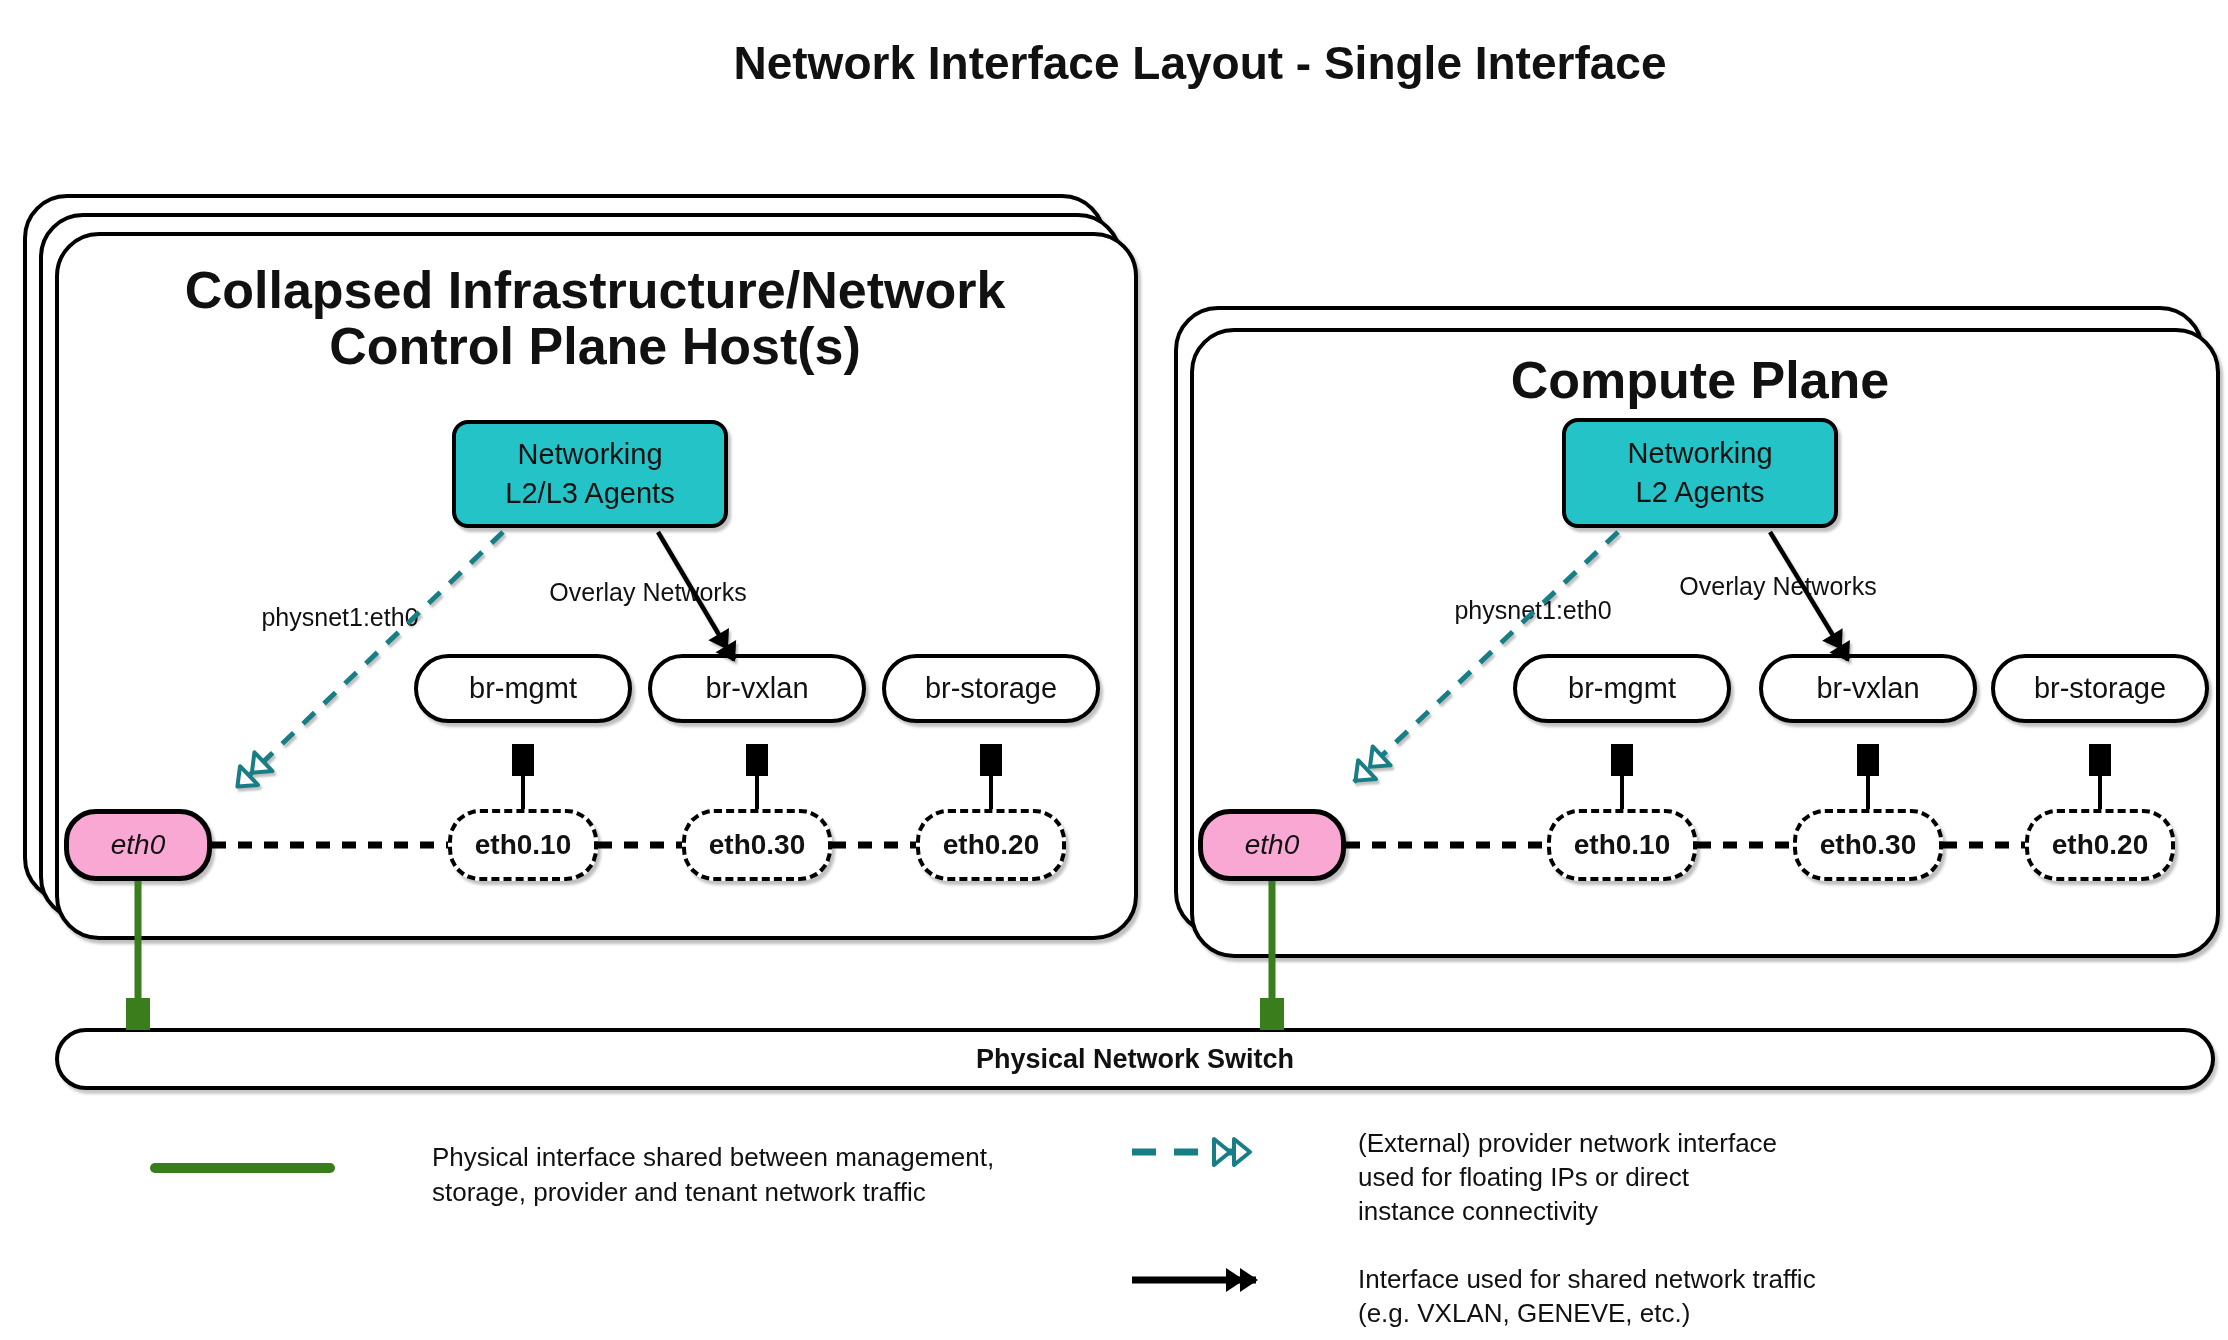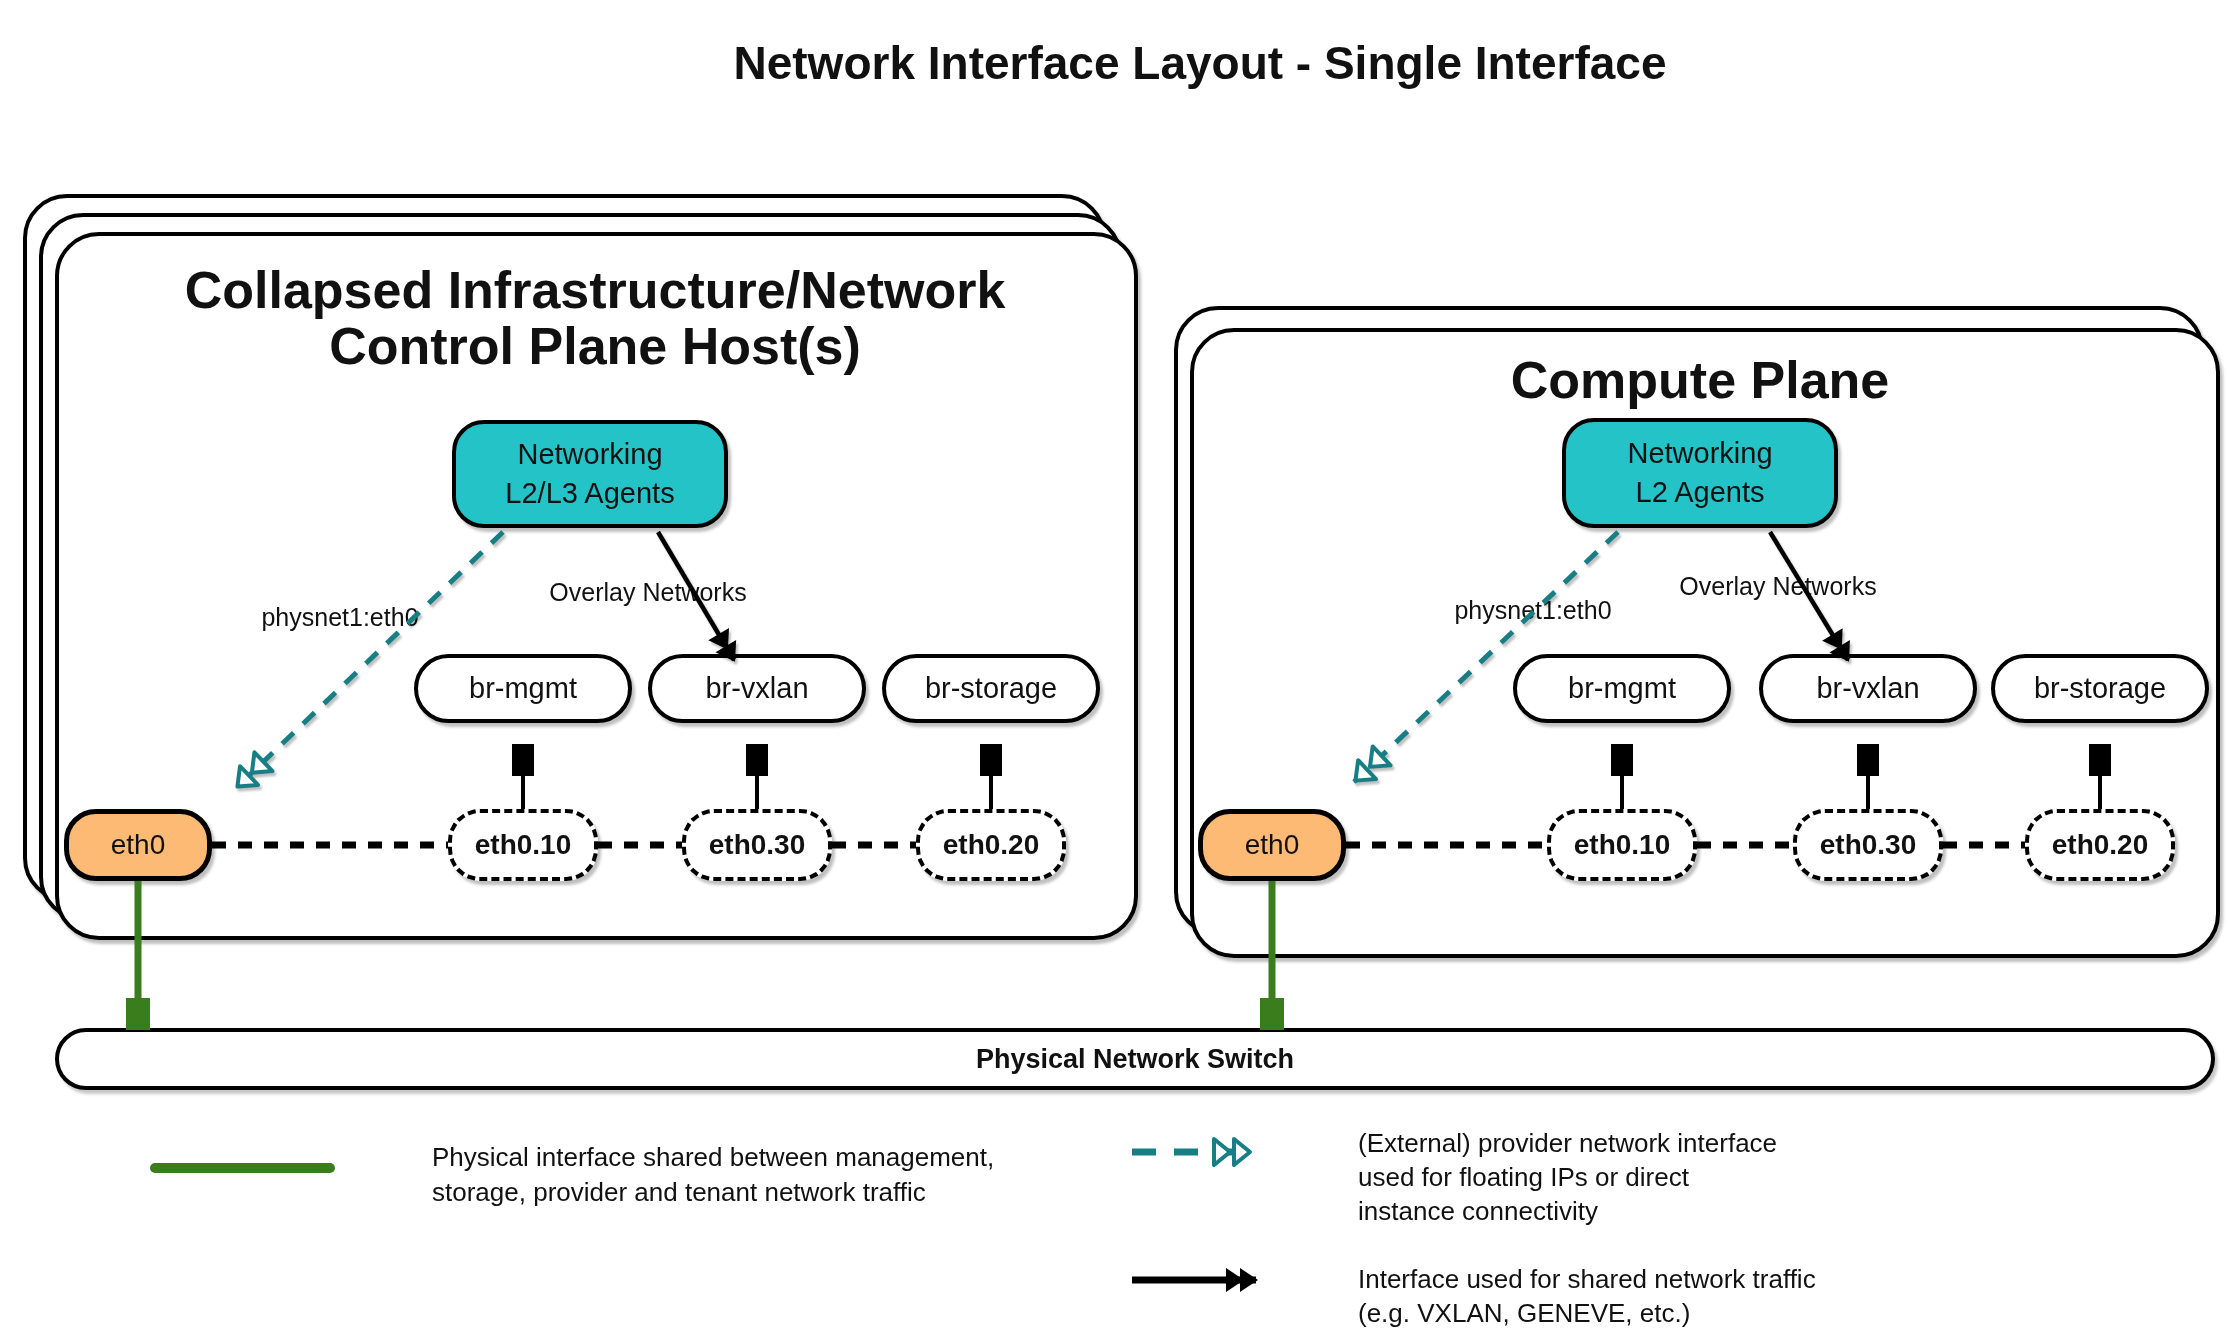--- a/index.html
+++ b/index.html
@@ -11,24 +11,24 @@
   .hostcard{
     position:absolute;background:#fff;border:4px solid #000;border-radius:44px;
     box-shadow:3px 4px 3px rgba(0,0,0,0.25);
   }
   
   .node{
     position:absolute;display:flex;align-items:center;justify-content:center;
     text-align:center;background:#fff;border:4px solid #000;
     box-shadow:3px 4px 3px rgba(0,0,0,0.25);box-sizing:border-box;
   }
-  .agent{background:#24c3c7;border-radius:32px;font-size:29px;line-height:39px;}
+  .agent{background:#24c3c7;border-radius:16px;font-size:29px;line-height:39px;}
   .bridge{border-radius:35px;font-size:29px;height:69px;top:654px;}
   .ethbox{border-radius:32px;font-size:28px;height:72px;top:809px;}
-  .ethphys{background:#fdba74;border-width:5px;}
+  .ethphys{background:#f9a8d4;border-width:5px;font-style:italic;}
   .ethsub{border-style:dashed;border-width:4px;font-weight:bold;}
   .htitle{position:absolute;text-align:center;font-weight:bold;font-size:52px;line-height:56px;}
   .maintitle{position:absolute;left:200px;top:36px;width:2000px;text-align:center;
     font-weight:bold;font-size:46px;}
   .lbl{position:absolute;transform:translate(-50%,-50%);font-size:25px;white-space:nowrap;}
   .switchbar{
     position:absolute;left:55px;top:1028px;width:2160px;height:62px;background:#fff;
     border:4px solid #000;border-radius:31px;display:flex;align-items:center;justify-content:center;
     font-weight:bold;font-size:27px;box-sizing:border-box;box-shadow:3px 4px 3px rgba(0,0,0,0.22);
   }

